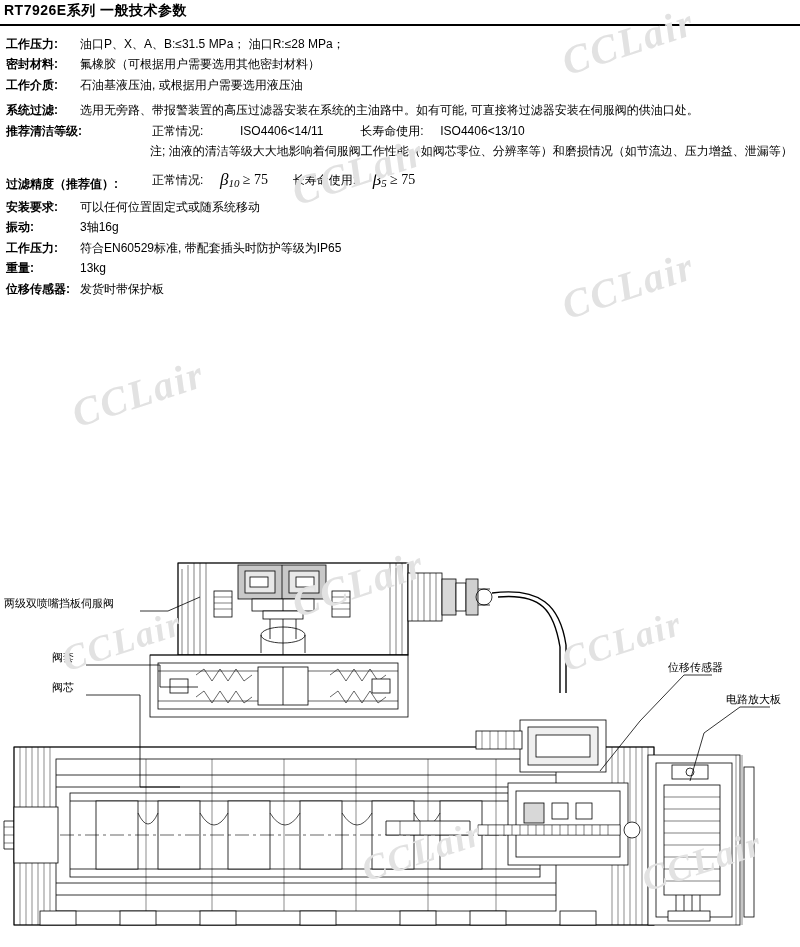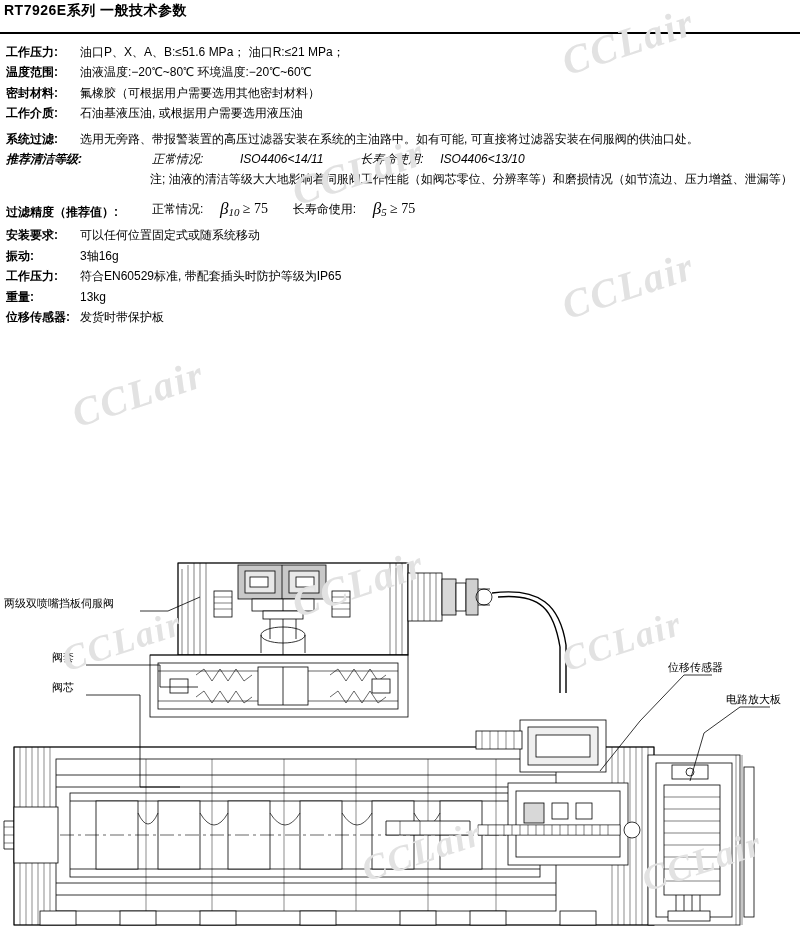--- a/index.html
+++ b/index.html
@@ -13,21 +13,21 @@
     position: relative;
     font-family: "Liberation Sans", sans-serif;
     color: #000;
     overflow: hidden;
   }
 
   
   .header {
     position: relative;
     margin: 0;
-    padding: 2px 0 12px 4px;
+    padding: 2px 0 4px 4px;
     border-bottom: 2px solid #000;
   }
   .header-title {
     font-size: 14px;
     font-weight: bold;
     letter-spacing: 0.5px;
   }
 
   
   .specs {
@@ -122,45 +122,41 @@
 <body>
 
 <div class="header">
   <div class="header-title">RT7926E系列 一般技术参数</div>
 </div>
 
 <div class="specs">
 
   <div class="spec-row">
     <div class="spec-label">工作压力:</div>
-    <div class="spec-value">油口P、X、A、B:≤51.6 MPa；   油口R:≤21 MPa；</div>
-  </div>
-
-  <div class="spec-row">
-    <div class="spec-label">温度范围:</div>
-    <div class="spec-value">油液温度:−20℃~80℃   环境温度:−20℃~60℃</div>
-  </div>
+    <div class="spec-value">油口P、X、A、B:≤31.5 MPa；   油口R:≤28 MPa；</div>
+  </div>
+
 
   <div class="spec-row">
     <div class="spec-label">密封材料:</div>
     <div class="spec-value">氟橡胶（可根据用户需要选用其他密封材料）</div>
   </div>
 
   <div class="spec-row">
     <div class="spec-label">工作介质:</div>
     <div class="spec-value">石油基液压油, 或根据用户需要选用液压油</div>
   </div>
 
 
   <div class="spec-row" style="margin-top:8px;">
     <div class="spec-label">系统过滤:</div>
     <div class="spec-value">选用无旁路、带报警装置的高压过滤器安装在系统的主油路中。如有可能, 可直接将过滤器安装在伺服阀的供油口处。</div>
   </div>
 
-  <div class="spec-row" style="margin-top:0;font-style:italic;">
+  <div class="spec-row" style="margin-top:0;">
     <div class="spec-label wide">推荐清洁等级:</div>
     <div class="spec-value">
       <span>正常情况:</span>
       <span class="gap-lg"></span>
       <span>ISO4406&lt;14/11</span>
       <span class="gap-lg"></span>
       <span>长寿命使用:</span>
       <span class="gap-sm"></span>
       <span>ISO4406&lt;13/10</span>
     </div>

